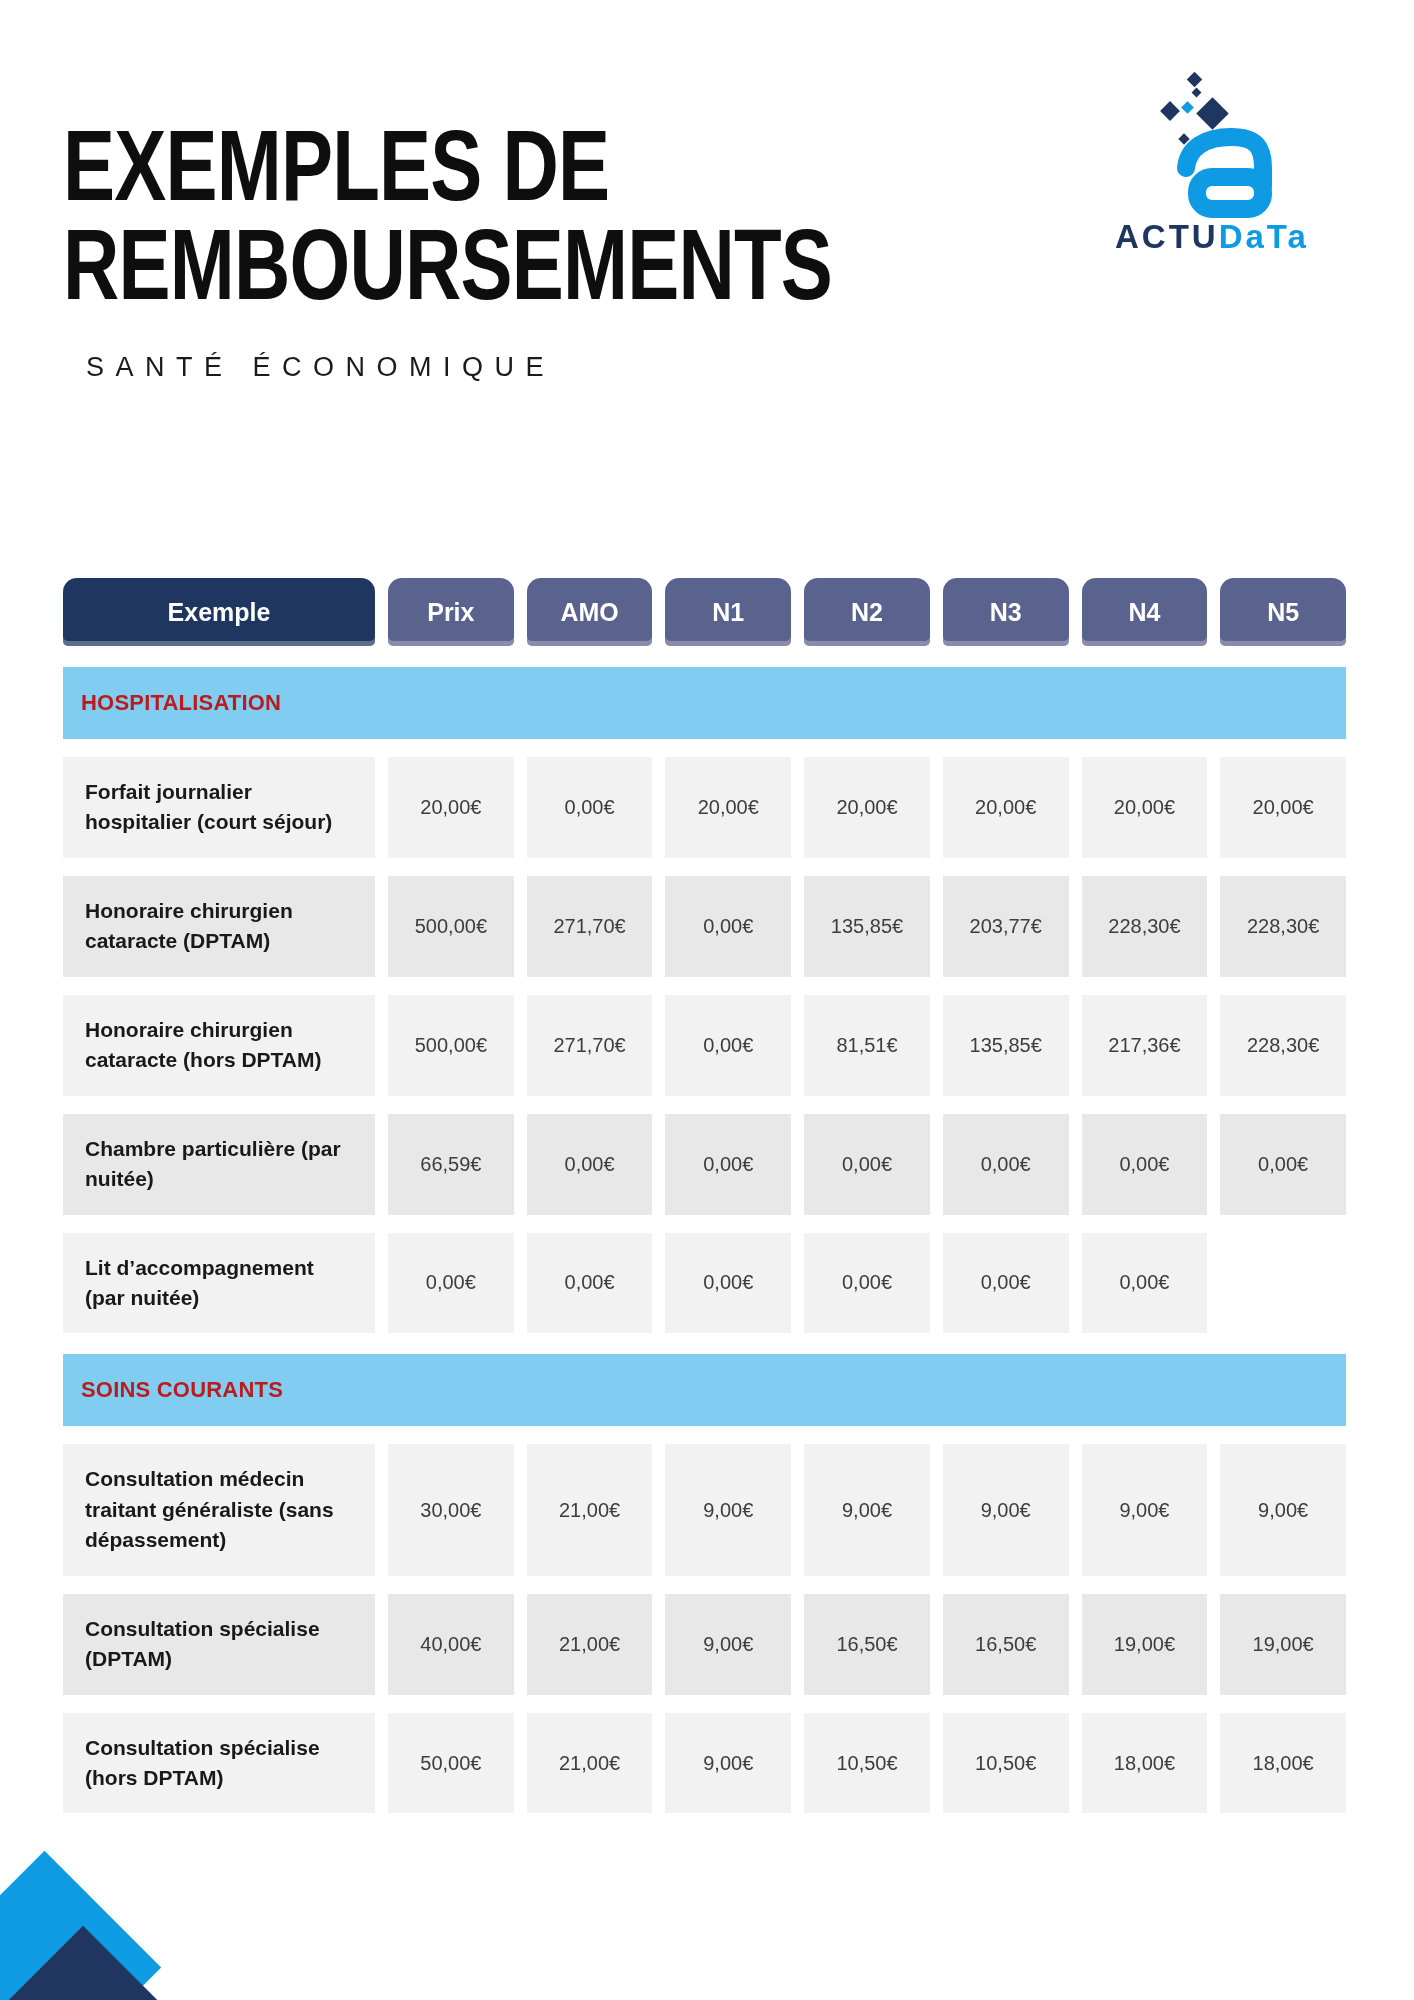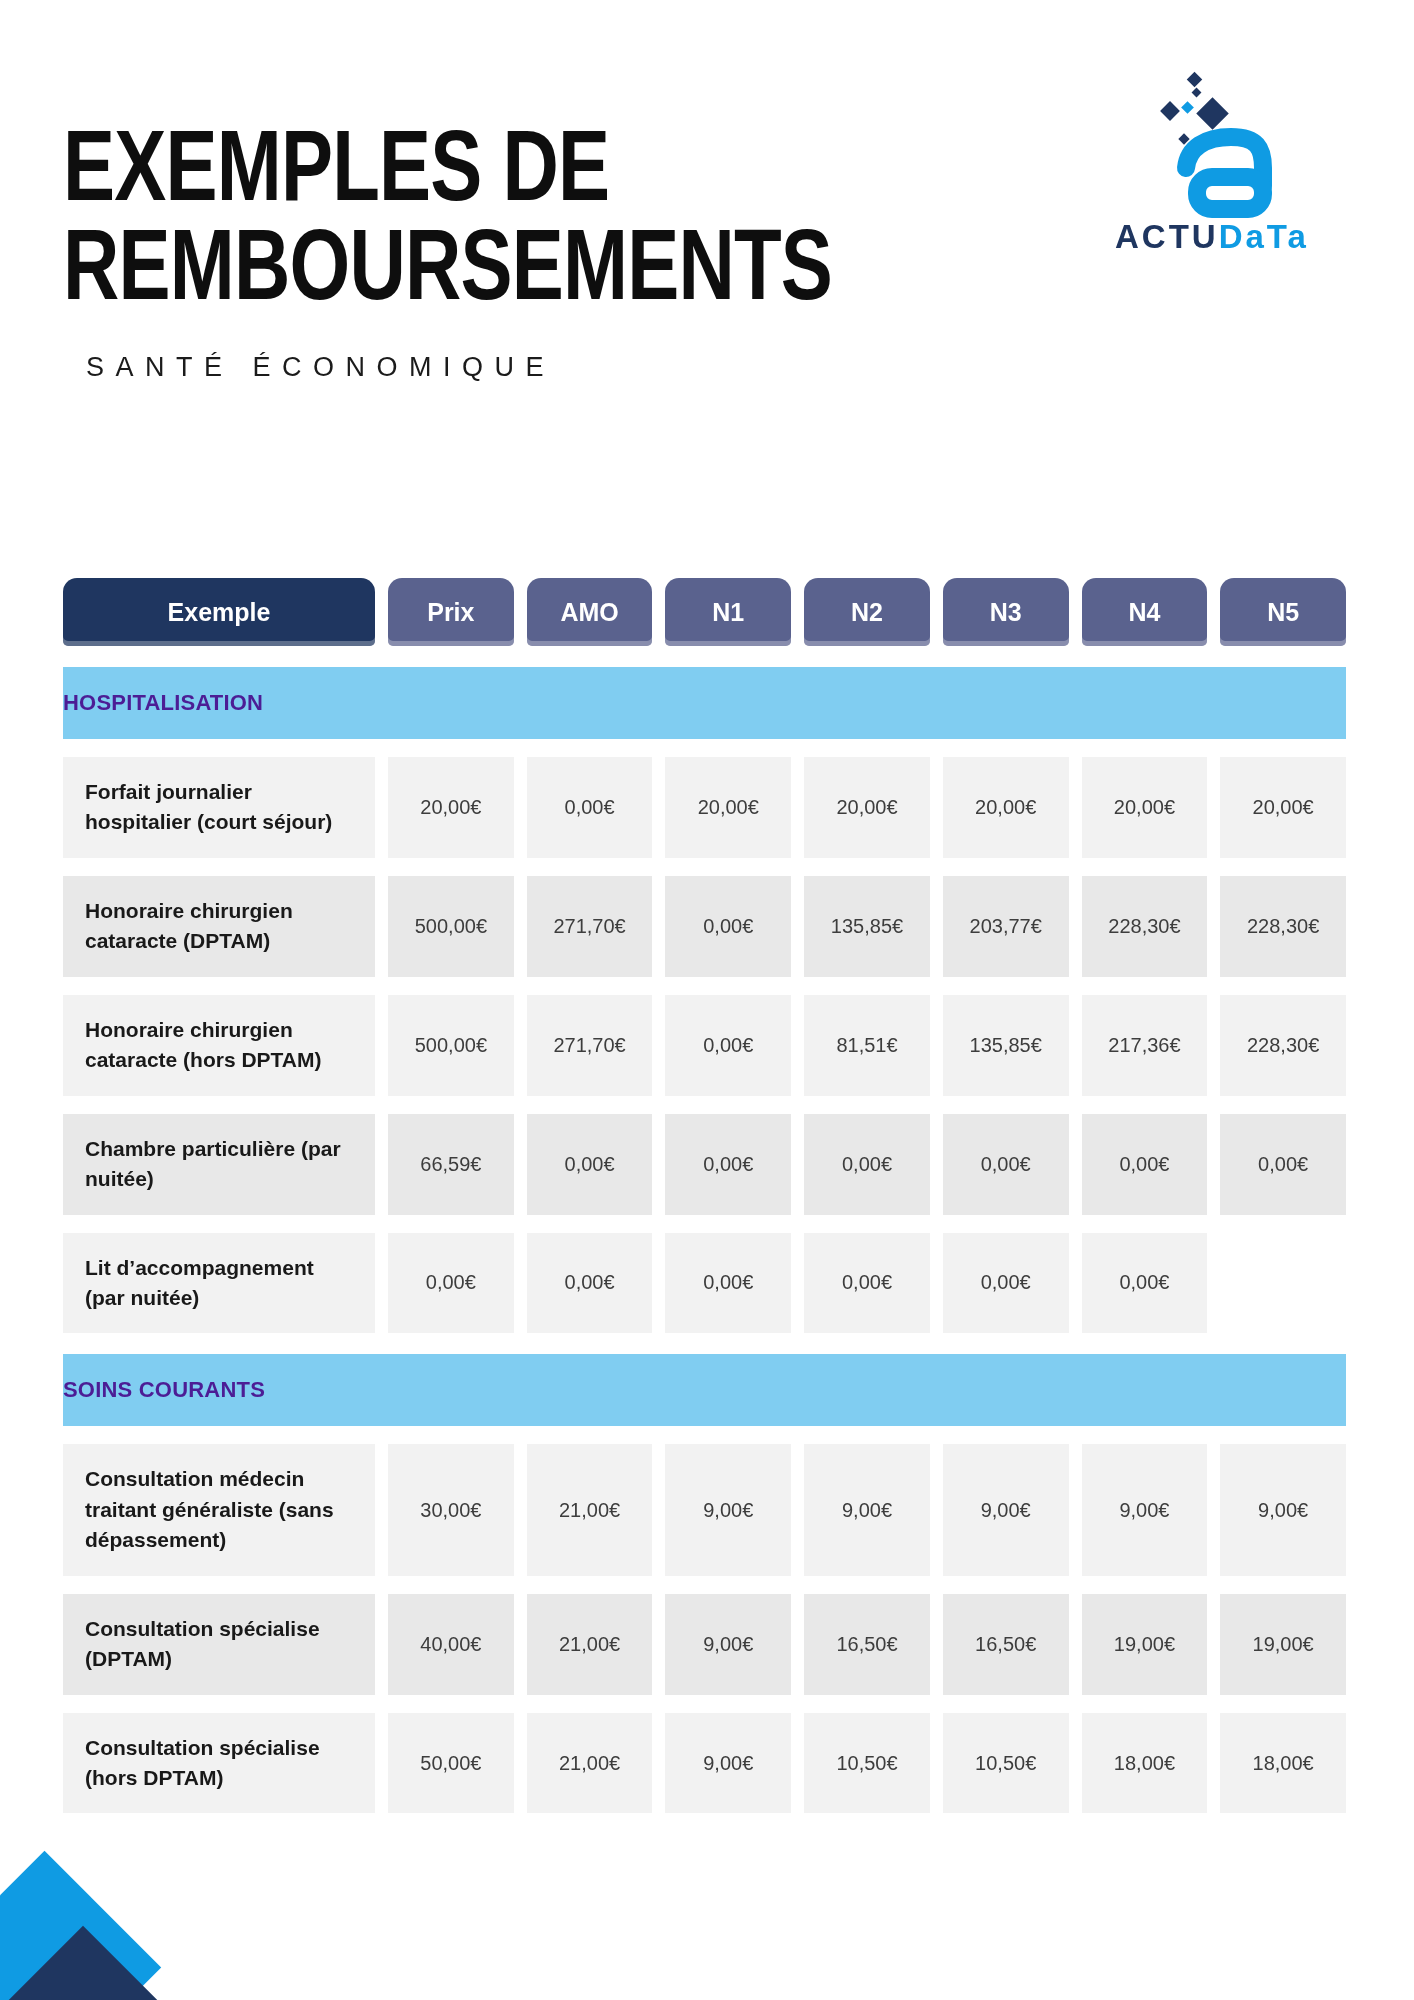--- a/index.html
+++ b/index.html
@@ -44,22 +44,22 @@
   .header-row{height:68px;}
   .pill{
     background:var(--slate);border-radius:14px 14px 5px 5px;
     display:flex;align-items:center;justify-content:center;
     color:#ffffff;font-weight:700;font-size:25px;
     box-shadow:inset 0 -5px 0 rgba(255,255,255,0.28);
   }
   .pill.first{background:var(--navy);}
   .section-bar{
     margin-top:21px;height:72px;background:var(--sky);
-    display:flex;align-items:center;box-sizing:border-box;
-    font-weight:700;font-size:22px;color:#4c1d95;letter-spacing:0.2px;
+    display:flex;align-items:center;padding-left:18px;box-sizing:border-box;
+    font-weight:700;font-size:22px;color:#b91c1c;letter-spacing:0.2px;
   }
   .data-row{margin-top:18px;}
   .cell{
     background:var(--cell-light);display:flex;align-items:center;justify-content:center;
     font-size:20px;color:var(--value-ink);
   }
   .cell.label{
     justify-content:flex-start;text-align:left;padding:20px 22px;box-sizing:border-box;
     font-weight:700;font-size:21px;line-height:1.45;color:#191919;
   }

